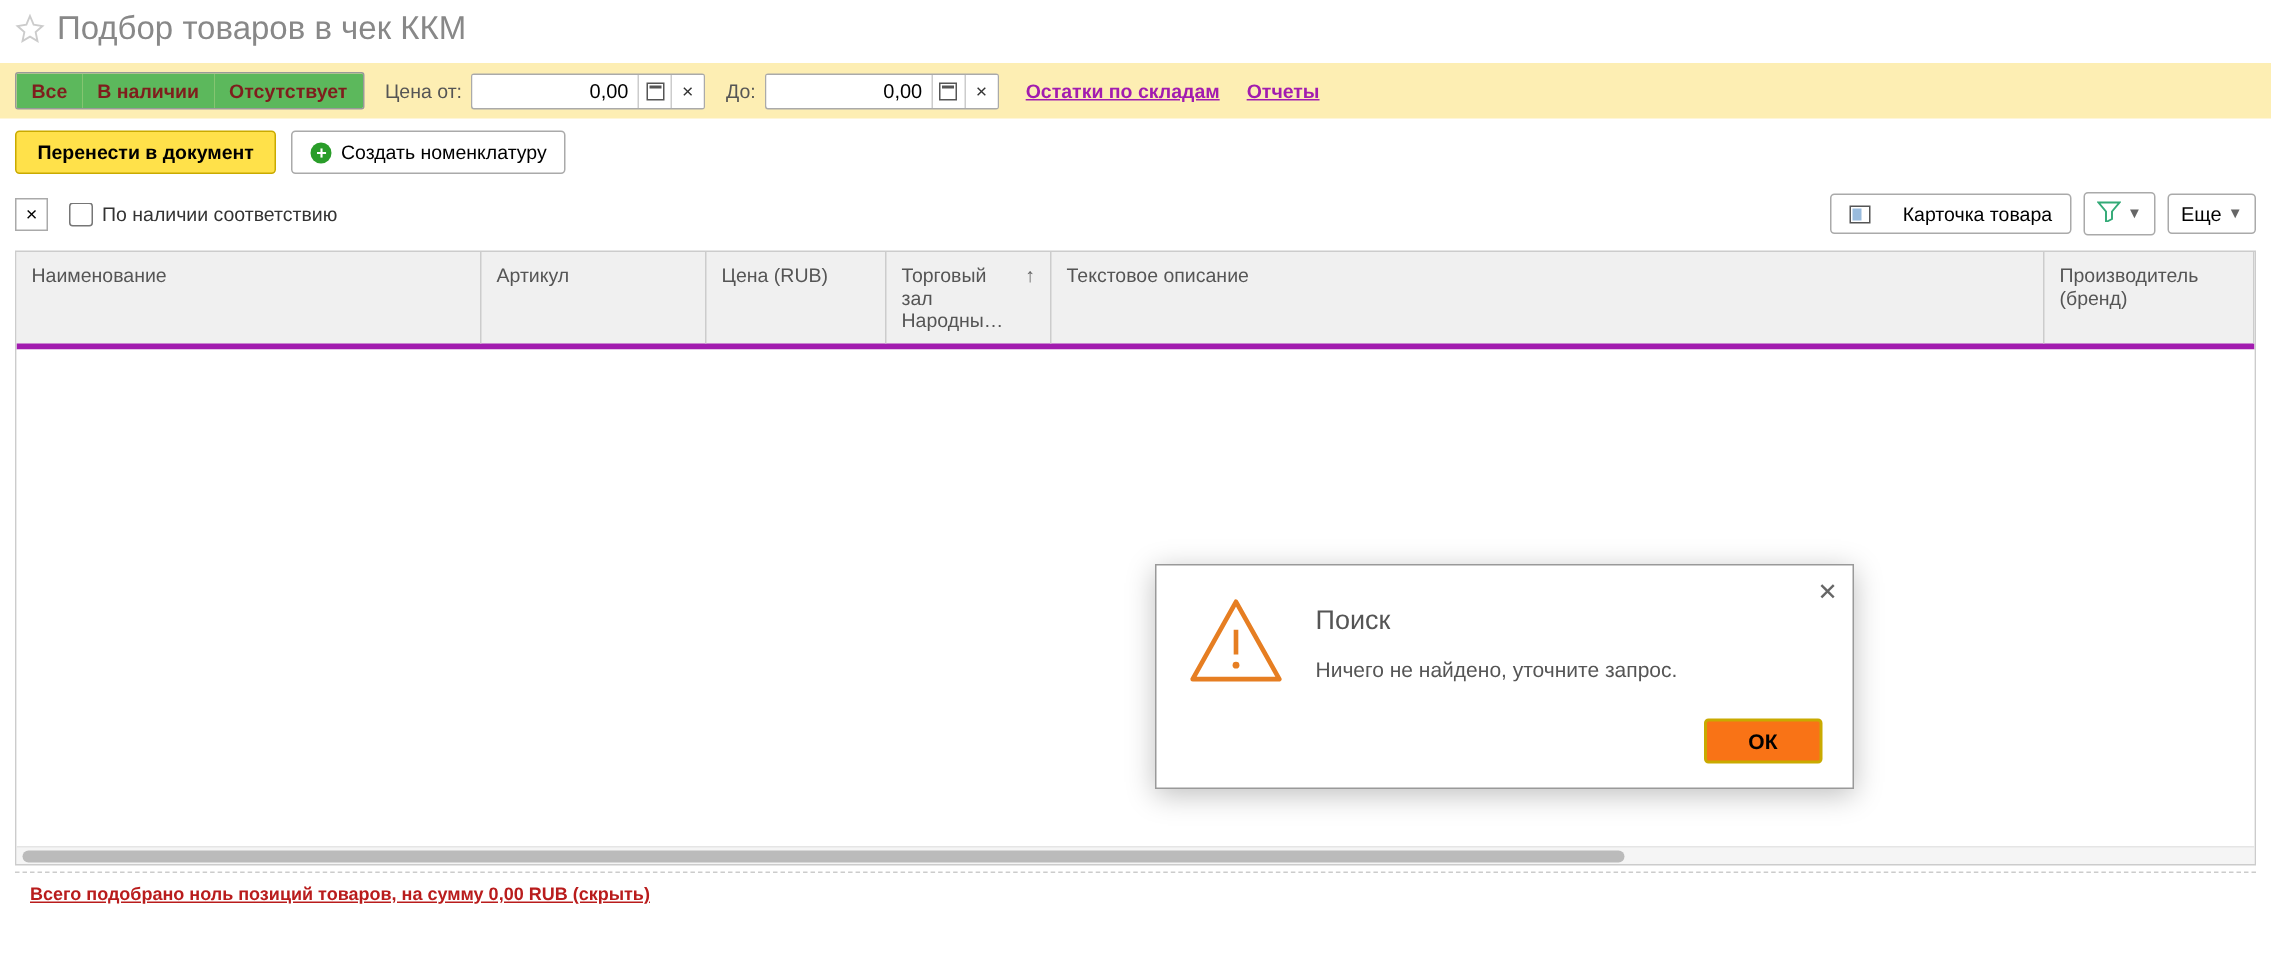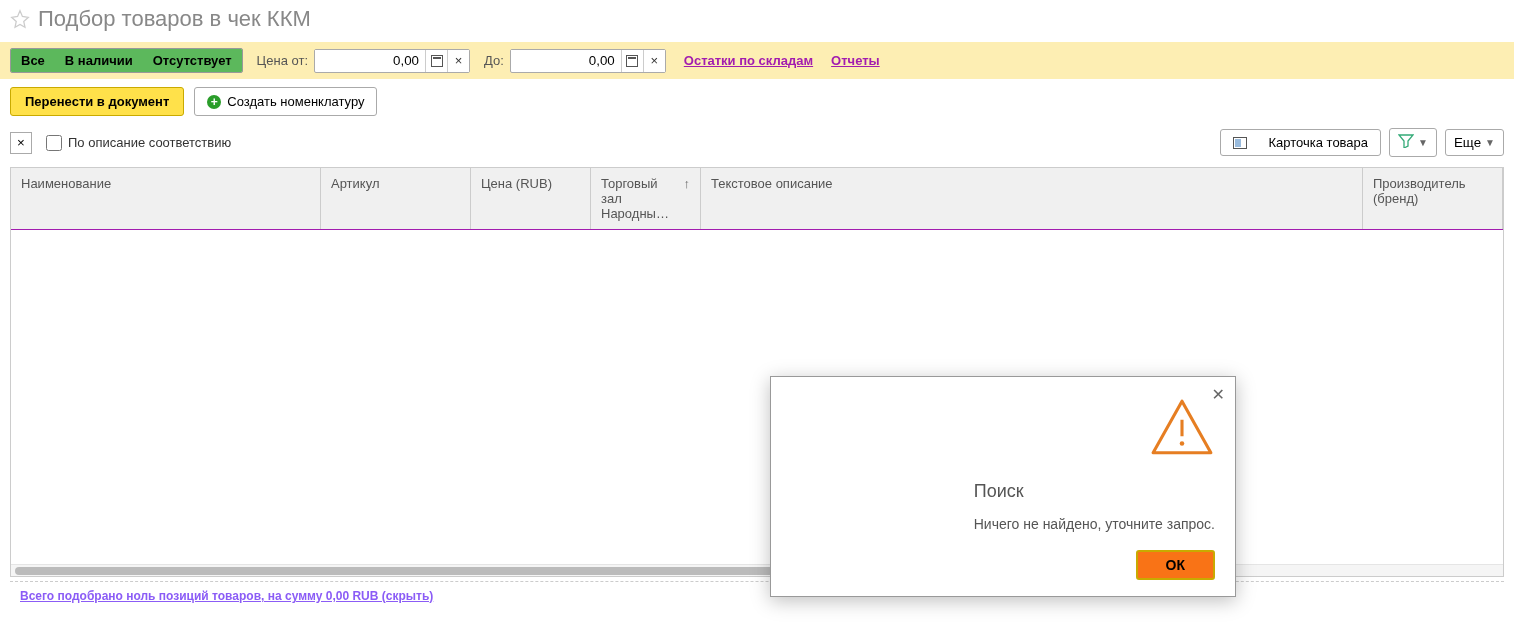--- a/index.html
+++ b/index.html
@@ -4,21 +4,21 @@
 <style>
 * { box-sizing: border-box; margin: 0; padding: 0; }
 body { font-family: Arial, sans-serif; font-size: 13px; color: #333; background: #fff; width: 1514px; height: 642px; overflow: hidden; position: relative; }
 
 .header { display: flex; align-items: center; padding: 6px 10px 10px 10px; }
 .star-icon { width: 20px; height: 20px; margin-right: 8px; fill: none; stroke: #ccc; stroke-width: 1.5; }
 .page-title { font-size: 22px; color: #888; font-weight: normal; }
 
 .filter-bar { background: #fdeeb3; padding: 6px 10px; display: flex; align-items: center; gap: 6px; }
 .btn-group { display: flex; border: 1px solid #999; border-radius: 2px; overflow: hidden; }
-.btn-group button { border: none; padding: 4px 10px; font-size: 13px; cursor: pointer; color: #000000; font-weight: bold; }
+.btn-group button { border: none; padding: 4px 10px; font-size: 13px; cursor: pointer; color: #7f1d1d; font-weight: bold; }
 .btn-all { background: #5cb85c; border-right: 1px solid #3a873a; }
 .btn-instock { background: #5cb85c; border-right: 1px solid #3a873a; }
 .btn-outstock { background: #5cb85c; }
 .label { color: #555; margin-left: 8px; }
 .price-input-wrap { display: flex; align-items: center; background:#fff; border:1px solid #aaa; border-radius:2px; }
 .price-input { width: 110px; border: none; padding: 3px 6px; text-align: right; outline: none; }
 .input-icon-btn { width: 22px; height: 22px; display:flex; align-items:center; justify-content:center; border-left:1px solid #ccc; background:#fff; cursor:pointer; }
 .link { color: #a21caf; text-decoration: underline; font-weight: bold; margin-left: 12px; cursor: pointer; }
 
 .toolbar { padding: 8px 10px; display: flex; align-items: center; gap: 10px; }
@@ -30,44 +30,44 @@
 .search-input { flex: 0 0 460px; background: #f4c5c5; border: 1px solid #aaa; padding: 4px 6px; outline: none; font-size: 14px; }
 .clear-btn { width: 22px; height:22px; border:1px solid #aaa; background:#fff; cursor:pointer; display:flex; align-items:center; justify-content:center; }
 .checkbox-wrap { display:flex; align-items:center; gap:6px; margin-left: 6px; }
 .checkbox-wrap input { width:16px; height:16px; }
 .spacer { flex: 1; }
 .btn-card { background:#fff; border:1px solid #aaa; border-radius:3px; padding:5px 12px; cursor:pointer; display:flex; align-items:center; gap:21px; font-size:13px; }
 .btn-icon-only { background:#fff; border:1px solid #aaa; border-radius:3px; padding:5px 8px; cursor:pointer; display:flex; align-items:center; gap:2px; }
 .chev-down { font-size:10px; color:#666; margin-left:2px; }
 
 .table-wrap { margin: 6px 10px 0 10px; border: 1px solid #ccc; height: 410px; display:flex; flex-direction:column; overflow:hidden; position:relative; }
-.thead { display:flex; background:#f0f0f0; border-bottom:1px solid #a21caf; }
+.thead { display:flex; background:#f0f0f0; border-bottom:4px solid #a21caf; }
 .th { border-right:1px solid #ccc; padding:8px 10px; color:#555; display:flex; flex-direction:column; justify-content:flex-start; }
 .th-name { flex: 0 0 310px; }
 .th-article { flex: 0 0 150px; }
 .th-price { flex: 0 0 120px; }
 .th-stock { flex: 0 0 110px; }
 .th-desc { flex: 1; }
 .th-brand { flex: 0 0 140px; }
 .th-hall { flex: 0 0 120px; padding:0; border-right:none; }
 .th-sub { border-bottom:1px solid #ccc; padding:6px 10px; }
 .th-sub:last-child { border-bottom:none; }
 .sort-arrow { margin-left:auto; color:#666; }
 .stock-head { display:flex; align-items:flex-start; gap:4px; }
 .tbody { flex:1; background:#fff; position:relative; }
 
 .hscroll-track { height:12px; background:#f5f5f5; border-top:1px solid #e5e5e5; display:flex; align-items:center; padding:0 4px; }
 .hscroll-thumb { height:8px; background:#bbb; border-radius:4px; width:72%; }
 
 .footer { padding: 6px 10px; border-top: 1px dashed #ccc; margin: 4px 10px 0 10px; }
-.footer-link { color:#8b5cf6; text-decoration: underline; cursor:pointer; font-size:12px; font-weight:bold; }
+.footer-link { color:#b91c1c; text-decoration: underline; cursor:pointer; font-size:12px; font-weight:bold; }
 
 .dialog { position:absolute; left:770px; top:376px; width:466px; background:#fff; border:1px solid #999; box-shadow: 0 4px 18px rgba(0,0,0,0.25); padding: 18px 20px 16px 20px; }
 .dialog-close { position:absolute; right:10px; top:8px; cursor:pointer; font-size:16px; color:#666; background:none; border:none; }
-.dialog-body { display:flex; gap:20px; align-items:flex-end;flex-direction:column; }
+.dialog-body { display:flex; gap:20px; align-items:center; }
 .warn-svg { width:66px; height:66px; flex-shrink:0; }
 .dialog-text h3 { font-size:18px; font-weight:normal; color:#555; margin-bottom:14px; }
 .dialog-text p { font-size:14px; color:#555; }
 .dialog-footer { display:flex; justify-content:flex-end; margin-top:18px; }
 .btn-ok { background:#f97316; border:2px solid #c9aa00; border-radius:3px; padding:5px 28px; font-weight:bold; cursor:pointer; font-size:14px; }
 
 .calc-icon { display:inline-block; width:12px; height:12px; border:1px solid #555; position:relative; }
 .calc-icon::before { content:""; position:absolute; left:1px; right:1px; top:1px; height:2px; background:#555; }
 .card-icon { width:14px; height:12px; border:1px solid #555; display:inline-block; position:relative; }
 .card-icon::before { content:""; position:absolute; left:1px; top:1px; right:5px; bottom:1px; background:#9bd; }
@@ -114,21 +114,21 @@
   <button class="btn-white">
     <span class="plus-icon">+</span>
     <span>Создать номенклатуру</span>
   </button>
 </div>
 
 <div class="search-row">
   <button class="clear-btn">×</button>
   <label class="checkbox-wrap">
     <input type="checkbox" style="">
-    <span>По описание соответствию</span>
+    <span>По наличии соответствию</span>
   </label>
   <div class="spacer"></div>
   <button class="btn-card">
     <span class="card-icon"></span>
     <span>Карточка товара</span>
   </button>
   <button class="btn-icon-only">
     <span class="funnel-icon"><svg viewBox="0 0 16 14">
           <path d="M1 1h14l-5 6v5l-4 2V7z" fill="none" stroke="#3a7" stroke-width="1.3"></path>
         </svg></span>

